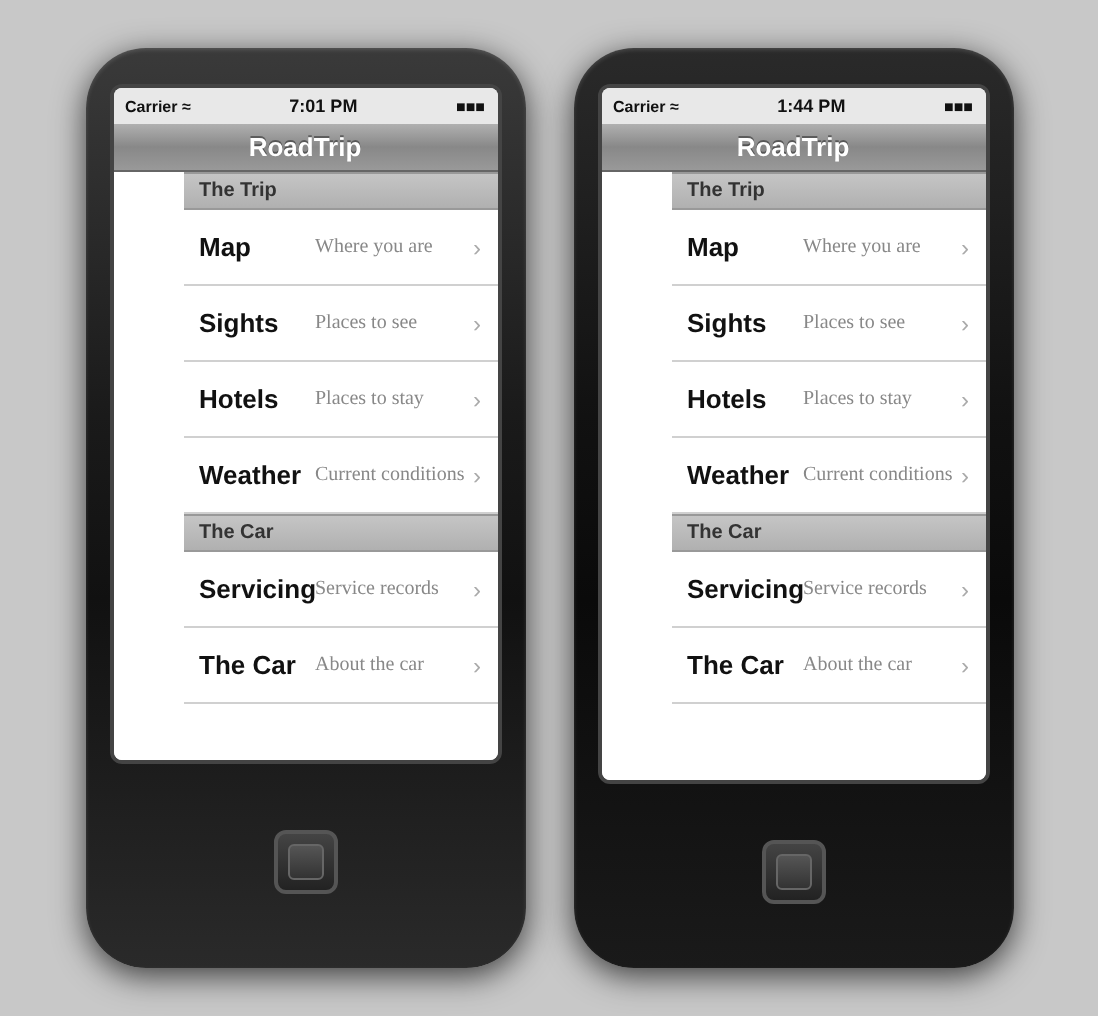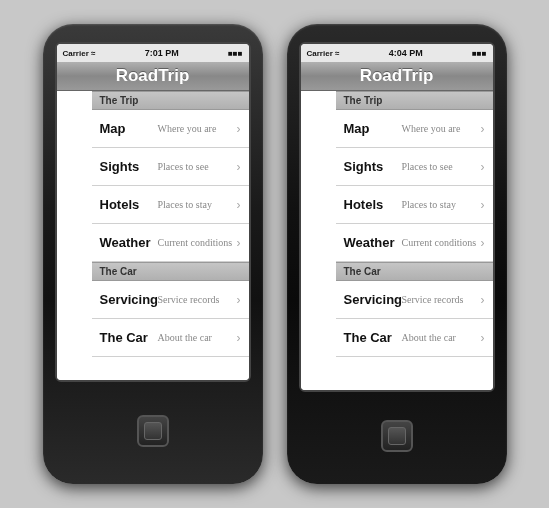--- a/index.html
+++ b/index.html
@@ -58,21 +58,21 @@
     }
     .status-bar .carrier { font-size: 8px; }
     .status-bar .time { font-size: 9px; font-weight: bold; }
     .status-bar .battery { font-size: 8px; }
 
     
     .nav-bar {
       background: linear-gradient(180deg, #b0b0b0 0%, #888 50%, #999 100%);
       text-align: center;
       padding: 4px 4px;
-      font-size: 17px;
+      font-size: 13px;
       font-weight: bold;
       color: #fff;
       text-shadow: 0 -1px 0 rgba(0,0,0,0.4);
       border-bottom: 1px solid #666;
     }
 
     
     .table-view {
       background: #fff;
       flex: 1;
@@ -219,21 +219,21 @@
     <div class="home-button">
       <div class="home-button-inner"></div>
     </div>
   </div>
     </div>
     <div class="phone phone2">
       <div class="phone-screen-outer">
         <div class="screen-content">
           <div class="status-bar">
     <span class="carrier">Carrier ≈</span>
-    <span class="time">4:04 PM</span>
+    <span class="time">1:44 PM</span>
     <span class="battery">■■■</span>
   </div>
           <div class="nav-bar">RoadTrip</div>
           <div class="table-view">
             <div class="section-header">The Trip</div>
             <div class="table-row">
         <span class="row-label">Map</span>
         <span class="row-detail">Where you are</span>
         <span class="row-chevron">›</span>
       </div>

